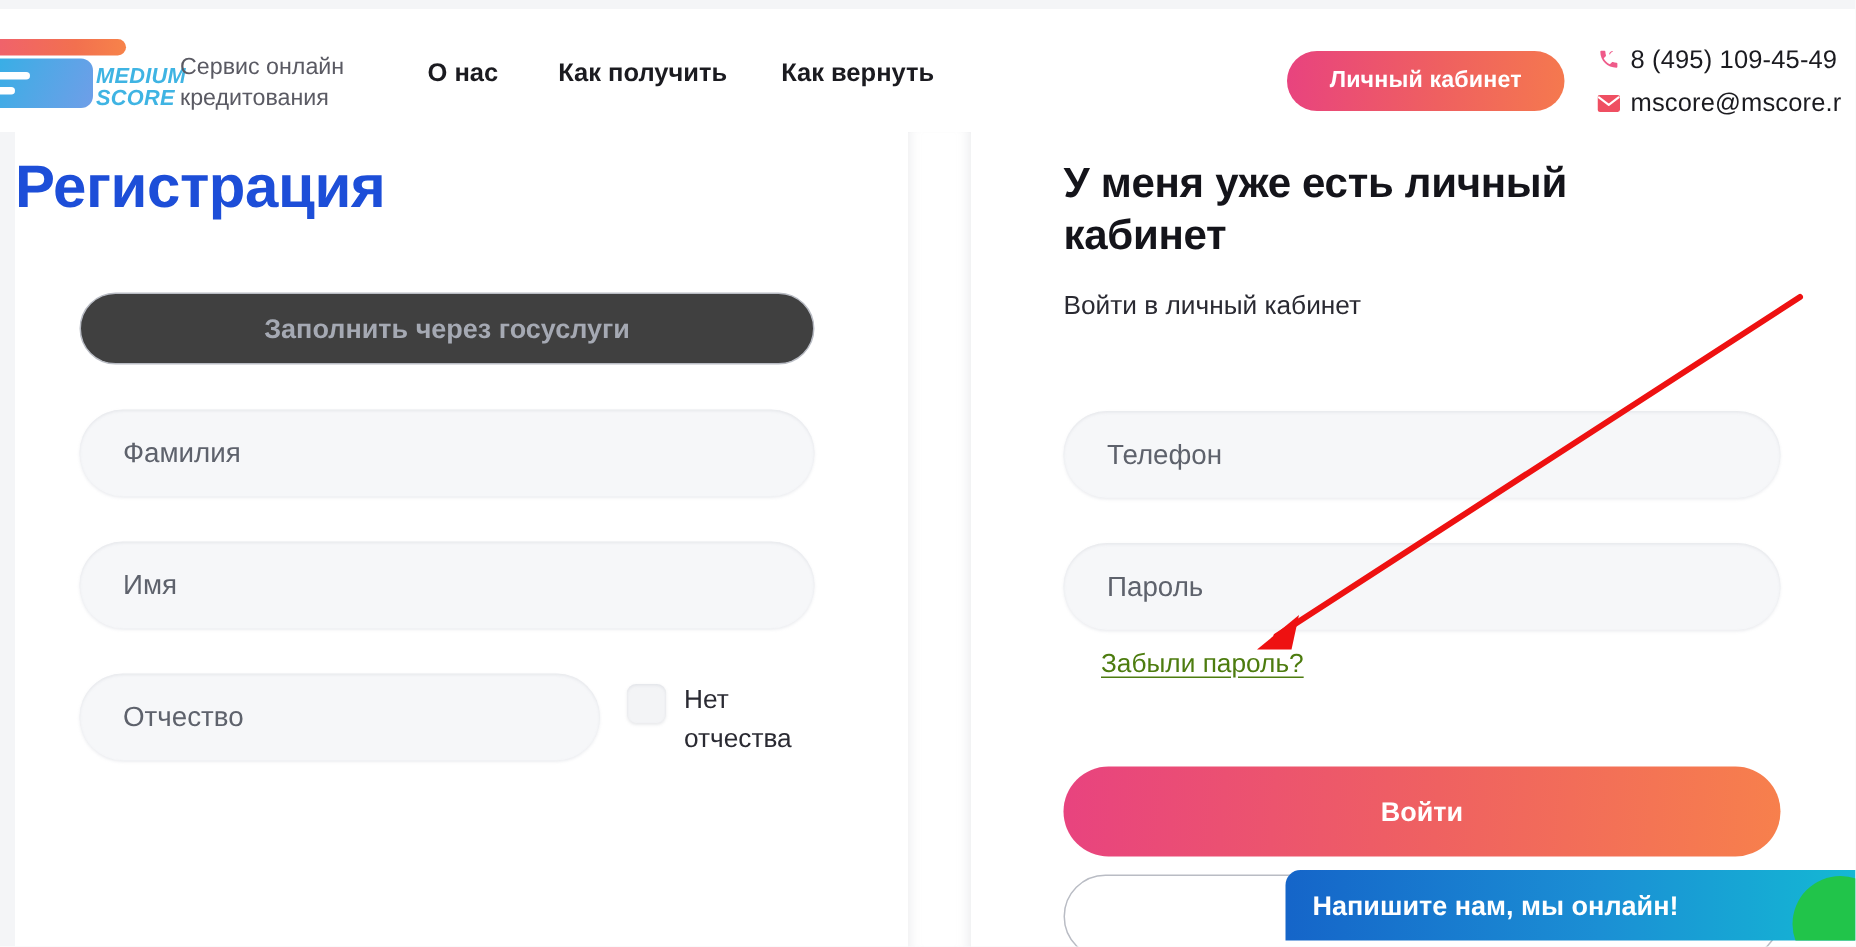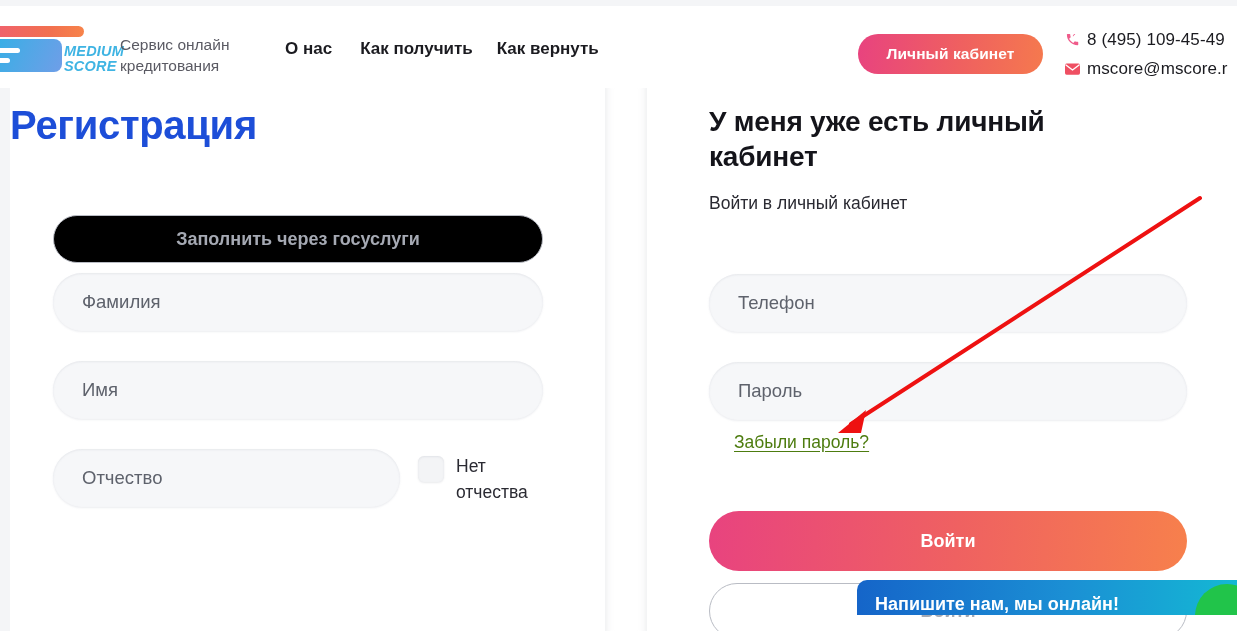--- a/index.html
+++ b/index.html
@@ -77,21 +77,21 @@
     width: 150px;
     font-size: 15.5px;
     line-height: 21px;
     color: #5a5a63;
   }
 
   .nav {
     position: absolute;
     left: 285px; top: 33px;
     display: flex;
-    gap: 0;
+    gap: 12px;
     align-items: center;
   }
   .nav a {
     font-size: 17px;
     font-weight: bold;
     color: #1b1b20;
     text-decoration: none;
     white-space: nowrap;
     padding: 0 24px 0 0;
   }
@@ -170,27 +170,26 @@
     letter-spacing: -.3px;
     color: #1d4ed8;
   }
 
   .gosuslugi-btn {
     position: absolute;
     left: 43px; top: 107px;
     width: 490px; height: 48px;
     border: 1px solid #b9bcc4;
     border-radius: 26px;
-    background: #000000;
+    background: #404040;
     font-family: inherit;
     font-size: 18px;
     font-weight: bold;
     color: #a5a9b3;
     cursor: pointer;
-    margin-top: 20px;
   }
 
   .field {
     position: absolute;
     left: 43px;
     width: 490px;
     height: 58px;
     border: none;
     border-radius: 29px;
     background: #f6f7f9;
@@ -318,21 +317,21 @@
     position: absolute;
     left: 0; top: 0;
     width: 1237px; height: 631px;
     pointer-events: none;
   }
 
   
   .chat-widget {
     position: absolute;
     left: 857px; top: 580px;
-    width: 380px; height: 35px;
+    width: 380px; height: 47px;
     border-radius: 10px 0 0 0;
     background: linear-gradient(90deg, #1565c9 0%, #1b8fd4 55%, #14b8d4 100%);
     overflow: hidden;
     cursor: pointer;
   }
   .chat-text {
     position: absolute;
     left: 18px; top: 14px;
     font-size: 18px;
     font-weight: bold;

